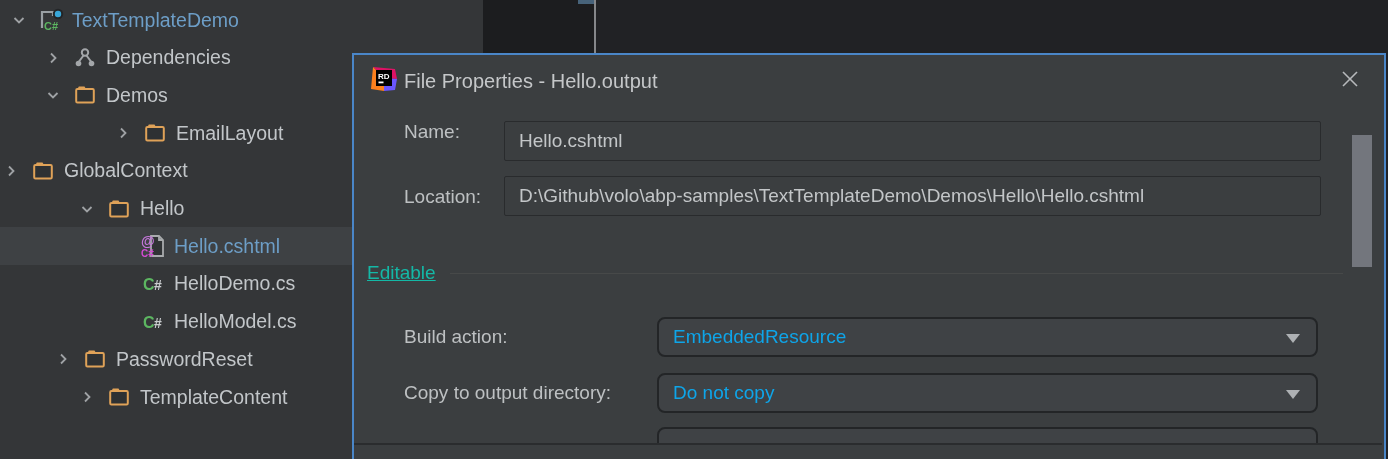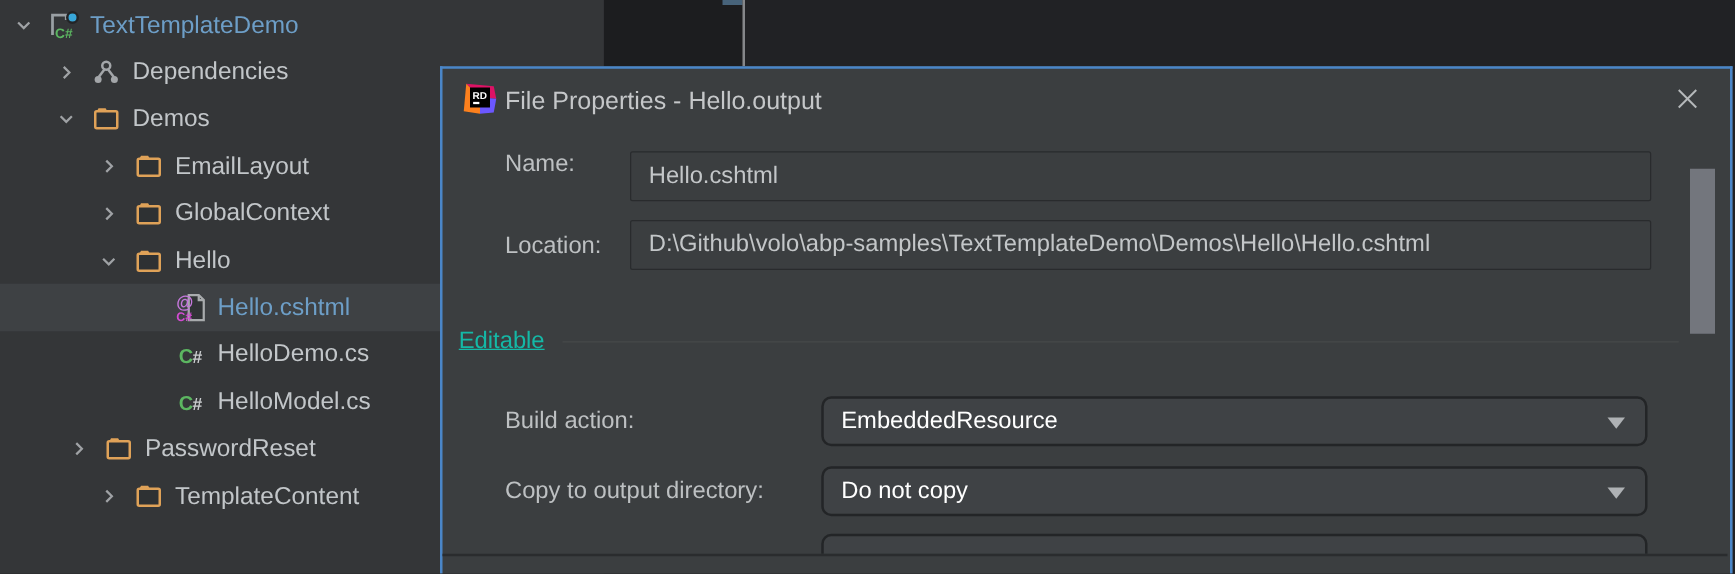--- a/index.html
+++ b/index.html
@@ -44,21 +44,21 @@
     background:#3b3e40; border:1.5px solid #292b2d; border-radius:2px;
     color:#c3c6c8; font-size:19px; line-height:37px; padding:0 14px;
     font-family:"Liberation Sans", sans-serif; white-space:nowrap; overflow:hidden;
   }
   .section-title { position:absolute; left:13px; height:24px; line-height:24px; font-size:19px; color:#14b8a6;text-decoration:underline; }
   .section-line { position:absolute; left:96px; width:893px; height:1px; background:#474949; }
 
   .combo {
     position:absolute; left:303px; width:661px; height:40px;
     background:#3f4245; border:2px solid #232527; border-radius:8px;
-    color:#ffffff; font-size:19px; line-height:36px; padding:0 14px; cursor:pointer; white-space:nowrap;
+    color:#0ea5e9; font-size:19px; line-height:36px; padding:0 14px; cursor:pointer; white-space:nowrap;
   }
   .combo .arrow {
     position:absolute; right:16px; top:15px; width:0; height:0;
     border-left:7px solid transparent; border-right:7px solid transparent; border-top:9px solid #aeb1b4;
   }
   .combo.partial { top:372px; height:40px; }
 
   .bottom-sep { position:absolute; left:0; top:388px; width:1028px; height:2px; background:#2a2c2e; }
   .scroll-thumb { position:absolute; left:998px; top:80px; width:20px; height:132px; background:#73767d; }
 
@@ -117,35 +117,35 @@
           </svg>
         </span>
         <span class="tree-icon">
           <svg viewBox="0 0 24 24" width="24" height="24">
             <path d="M4 7 L5.8 3.5 H11.5 L13.5 7 Z" fill="#dfa258"></path>
             <rect x="3.2" y="6" width="17.6" height="13.5" rx="1.2" fill="#2e3133" stroke="#dfa258" stroke-width="2"></rect>
           </svg>
         </span>
         <span class="tree-label">Demos</span>
       </div>
-      <div class="tree-row" style="top: 114.1px; padding-left: 76px;">
+      <div class="tree-row" style="top: 114.1px; padding-left: 112px;">
         <span class="tree-chevron">
           <svg viewBox="0 0 16 16" width="16" height="16">
             <polyline points="6,3.5 10.5,8 6,12.5" fill="none" stroke="#9fa2a5" stroke-width="1.8"></polyline>
           </svg>
         </span>
         <span class="tree-icon">
           <svg viewBox="0 0 24 24" width="24" height="24">
             <path d="M4 7 L5.8 3.5 H11.5 L13.5 7 Z" fill="#dfa258"></path>
             <rect x="3.2" y="6" width="17.6" height="13.5" rx="1.2" fill="#2e3133" stroke="#dfa258" stroke-width="2"></rect>
           </svg>
         </span>
         <span class="tree-label">EmailLayout</span>
       </div>
-      <div class="tree-row" style="top: 151.8px; padding-left: 76px;">
+      <div class="tree-row" style="top: 151.8px; ">
         <span class="tree-chevron">
           <svg viewBox="0 0 16 16" width="16" height="16">
             <polyline points="6,3.5 10.5,8 6,12.5" fill="none" stroke="#9fa2a5" stroke-width="1.8"></polyline>
           </svg>
         </span>
         <span class="tree-icon">
           <svg viewBox="0 0 24 24" width="24" height="24">
             <path d="M4 7 L5.8 3.5 H11.5 L13.5 7 Z" fill="#dfa258"></path>
             <rect x="3.2" y="6" width="17.6" height="13.5" rx="1.2" fill="#2e3133" stroke="#dfa258" stroke-width="2"></rect>
           </svg>

